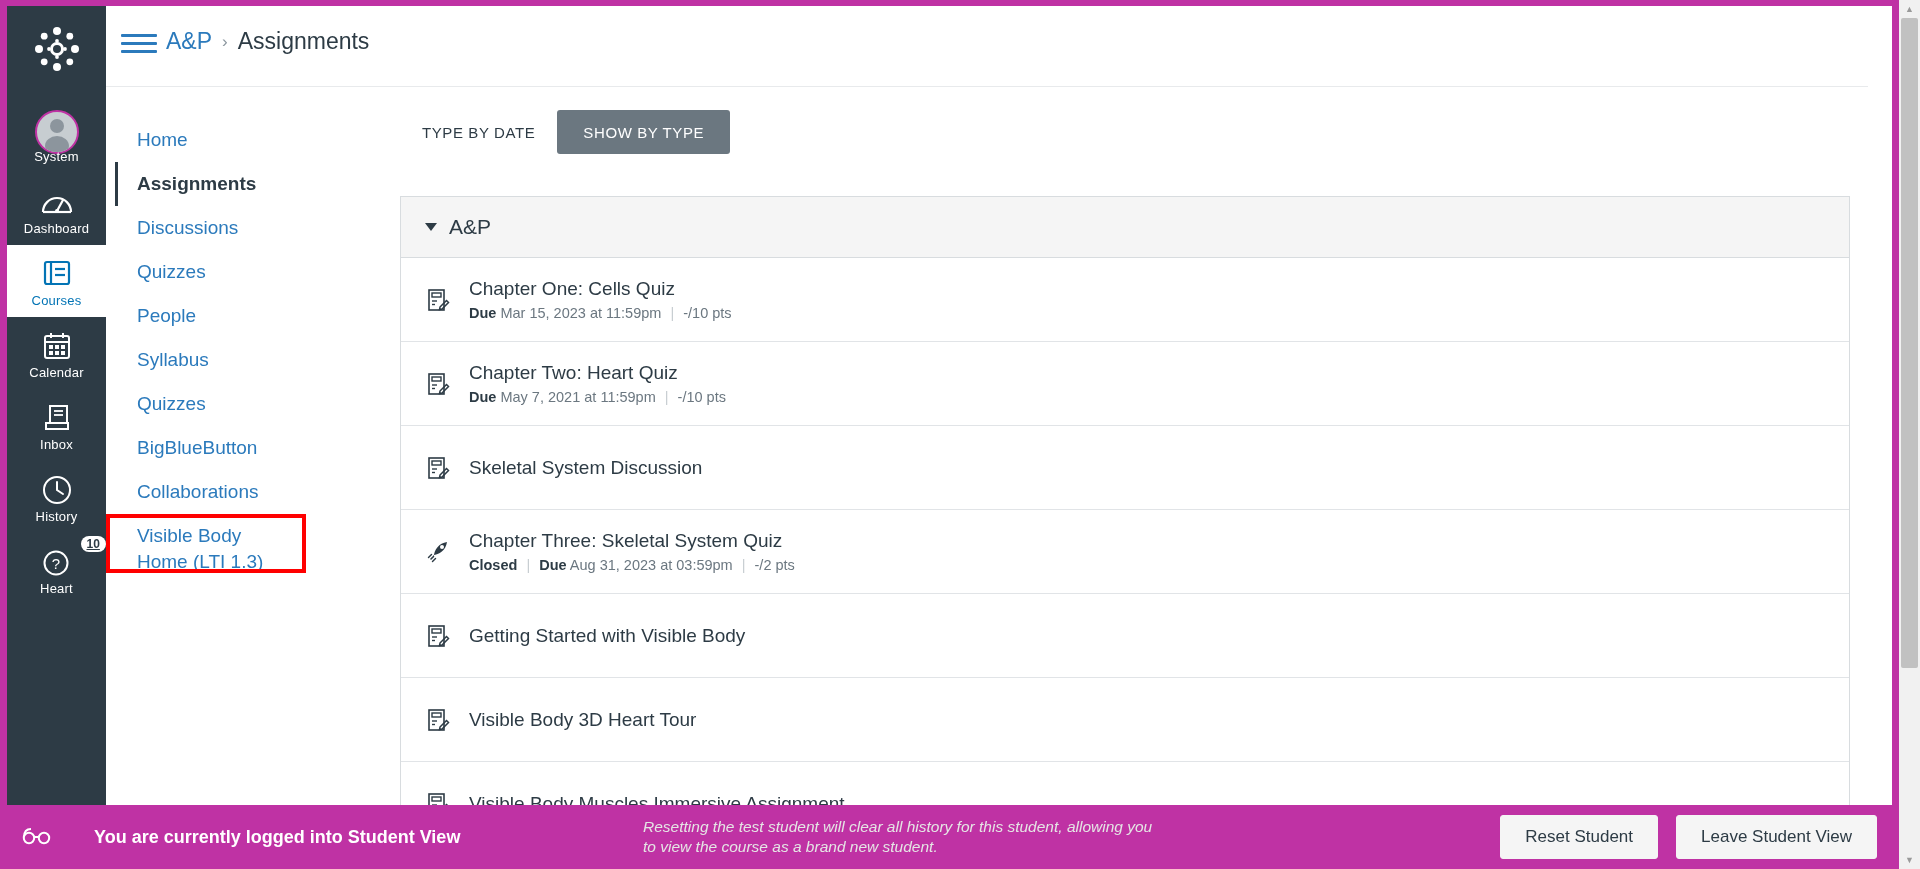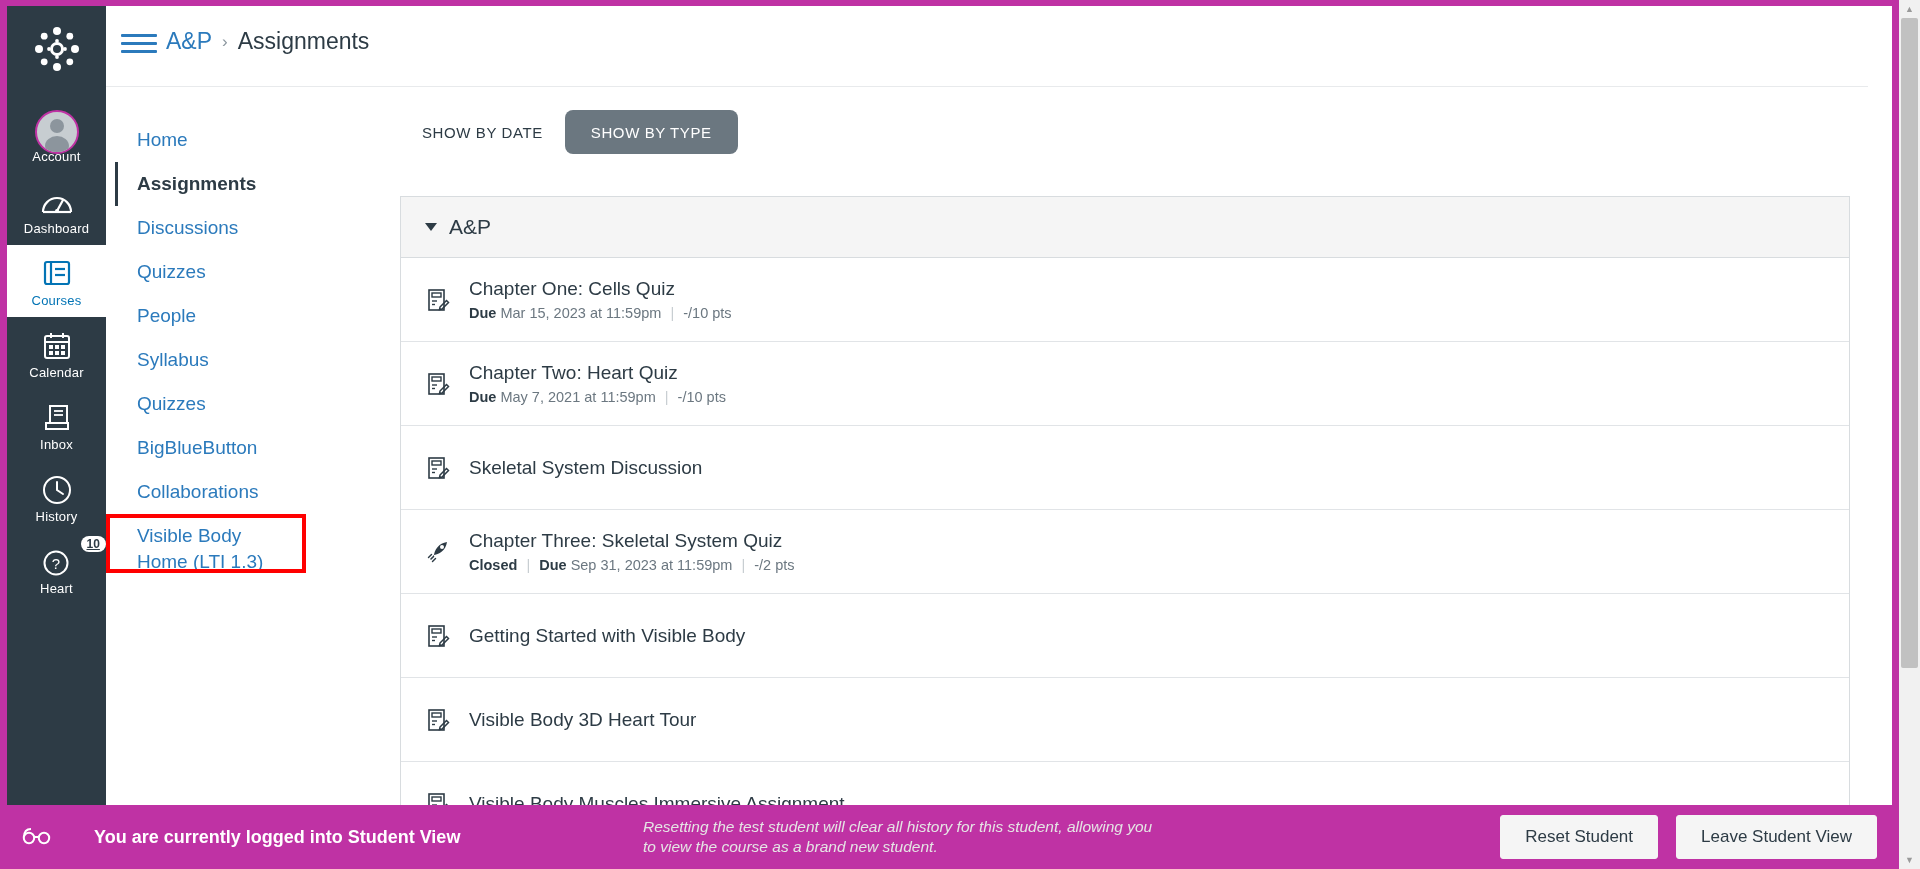--- a/index.html
+++ b/index.html
@@ -74,21 +74,21 @@
   .search-box input {
     border:0; outline:0; font-size:17px; color:#6B7780;
     font-family:"Liberation Sans", sans-serif; width:100%; background:transparent;
   }
   .toggle-group { display:flex; align-items:center; }
   .btn-toggle {
     font-size:15px; letter-spacing:.6px; color:#2D3B45;
     background:transparent; border:0; padding:0 22px; cursor:pointer;
     font-family:"Liberation Sans", sans-serif; height:44px;
   }
-  .btn-toggle.active { background:#6B7780; color:#fff; border-radius:8px; padding:0 26px; }
+  .btn-toggle.active { background:#6B7780; color:#fff; border-radius:3px; padding:0 26px; }
 
   
   .group { border:1px solid #D8DCDF; border-bottom:0; background:#fff; }
   .group-head {
     background:#F5F5F5; border-bottom:1px solid #D8DCDF;
     padding:18px 24px; display:flex; align-items:center; gap:12px;
   }
   .caret { width:0;height:0;border-left:6px solid transparent;border-right:6px solid transparent;border-top:8px solid #2D3B45; }
   .group-title { font-size:21px; color:#2D3B45; }
 
@@ -159,21 +159,21 @@
 
     <a class="gnav-item" href="#">
       <span class="gn-ico">
         <span class="gnav-avatar">
           <svg width="40" height="40" viewBox="0 0 40 40">
             <circle cx="20" cy="14" r="7" fill="#8C959D"></circle>
             <ellipse cx="20" cy="34" rx="12" ry="10" fill="#8C959D"></ellipse>
           </svg>
         </span>
       </span>
-      <span class="gn-lbl">Account</span>
+      <span class="gn-lbl">System</span>
     </a>
 
     <a class="gnav-item" href="#">
       <span class="gn-ico">
         <svg width="34" height="30" viewBox="0 0 34 30" style="margin-top:6px">
           <path d="M3 24 A14 14 0 0 1 31 24" fill="none" stroke="#fff" stroke-width="2.2"></path>
           <line x1="3" y1="24" x2="31" y2="24" stroke="#fff" stroke-width="2.2"></line>
           <path d="M17 23 L23 12" stroke="#fff" stroke-width="2.2" stroke-linecap="round"></path>
           <circle cx="17" cy="23" r="2" fill="#fff"></circle>
         </svg>
@@ -273,21 +273,21 @@
       <a class="cnav-item" href="#" style="max-width:165px">Visible Body Home (LTI 1.3)</a>
       <div class="cnav-highlight"></div>
     </div>
   </nav>
 
   <div class="content">
 
     <div class="toolbar">
 
       <div class="toggle-group">
-        <button class="btn-toggle">SHOW BY DATE</button>
+        <button class="btn-toggle">TYPE BY DATE</button>
         <button class="btn-toggle active">SHOW BY TYPE</button>
       </div>
     </div>
 
     <div class="group">
       <div class="group-head">
         <span class="caret"></span>
         <span class="group-title">A&amp;P</span>
       </div>
 
@@ -357,21 +357,21 @@
             <path d="M6.5 15.5 L3.5 18.5" stroke="#2D3B45" stroke-width="1.4" stroke-linecap="round"></path>
             <path d="M10.5 19.5 L7.5 22.5" stroke="#2D3B45" stroke-width="1.4" stroke-linecap="round"></path>
           </svg>
         </span>
         <div>
           <a class="arow-title" href="#">Chapter Three: Skeletal System Quiz</a>
           <div class="arow-meta">
             <b>Closed</b>
             <span class="meta-bar">|</span>
             <b>Due</b>
-            <span>Sep 31, 2023 at 11:59pm</span>
+            <span>Aug 31, 2023 at 03:59pm</span>
             <span class="meta-bar">|</span>
             <span>-/2 pts</span>
           </div>
         </div>
       </div>
 
       <div class="arow">
         <span class="ico">
           <svg width="24" height="24" viewBox="0 0 24 24">
             <rect x="3" y="2" width="15" height="20" fill="none" stroke="#2D3B45" stroke-width="1.6"></rect>

